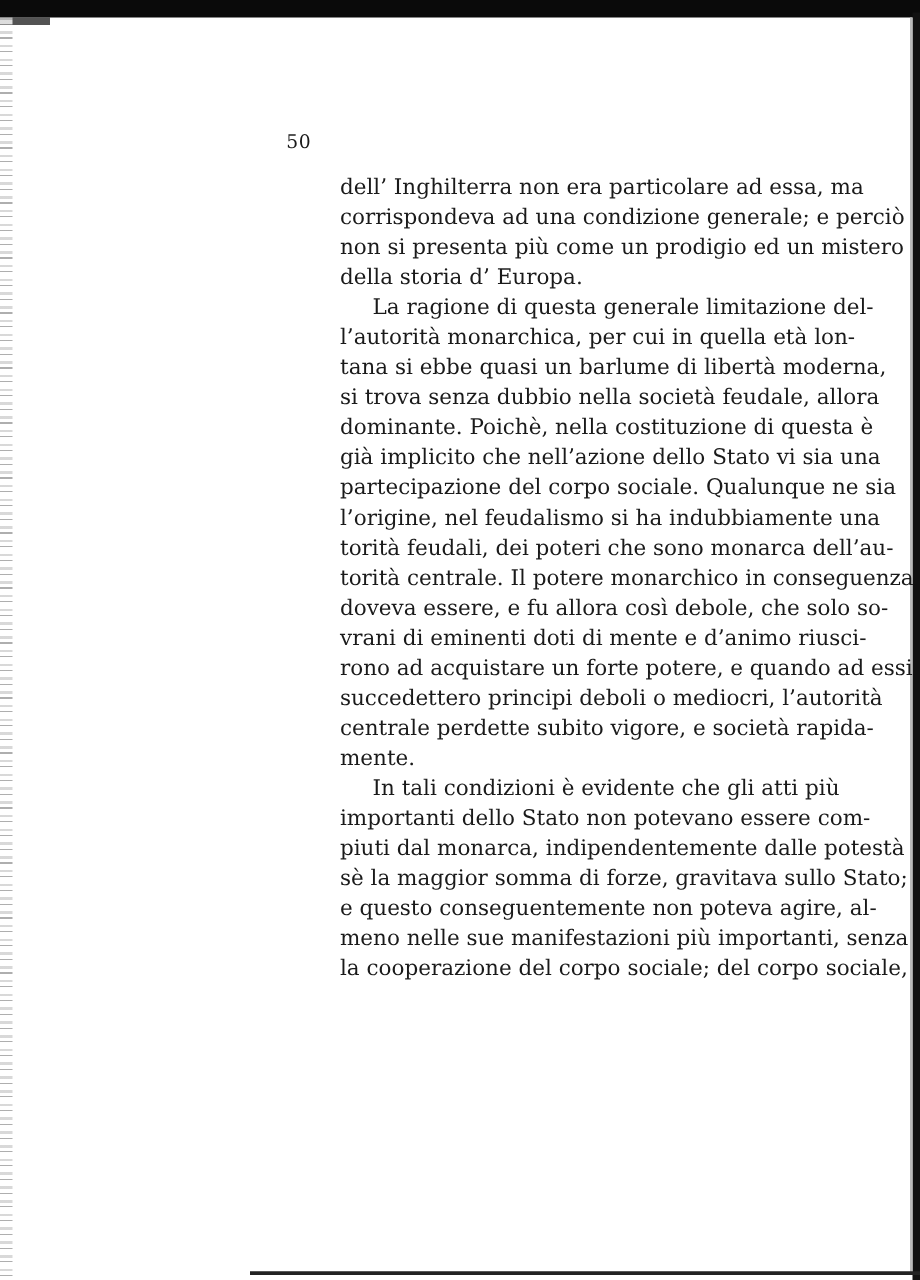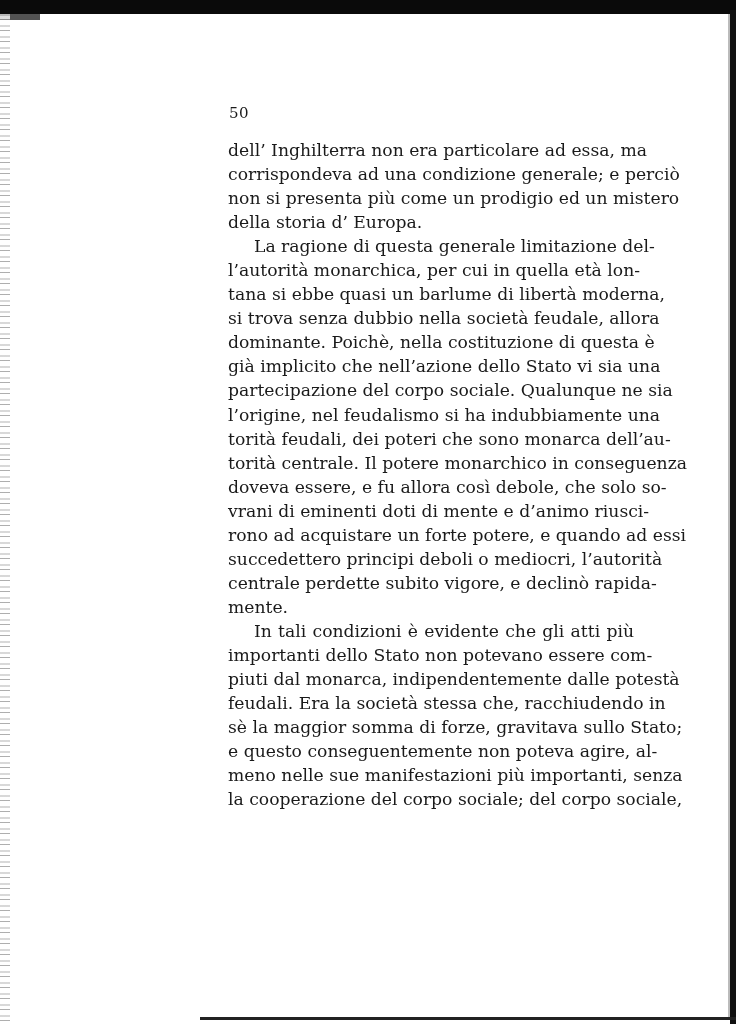--- a/index.html
+++ b/index.html
@@ -24,20 +24,21 @@
       font-size: 15px; font-weight: normal; letter-spacing: 0.5px;
     }
     .text-block {
       position: absolute; left: 228px; top: 138px; width: 406px;
       font-size: 17.2px; line-height: 24.05px;
     }
     .line {
       display: block; white-space: nowrap;
       text-align: justify; text-align-last: justify;
       height: 24.05px;
+      margin-left: 44px;
     }
     .line.indent { padding-left: 26px; }
     .line.last { text-align-last: left; }
   </style>
 </head>
 <body>
 
 <div class="top-band"></div>
 <div class="top-band-tail"></div>
 <div class="left-edge"></div>
@@ -59,23 +60,22 @@
     <span class="line">dominante. Poichè, nella costituzione di questa è</span>
     <span class="line">già implicito che nell’azione dello Stato vi sia una</span>
     <span class="line">partecipazione del corpo sociale. Qualunque ne sia</span>
     <span class="line">l’origine, nel feudalismo si ha indubbiamente una</span>
     <span class="line">torità feudali, dei poteri che sono monarca dell’au-</span>
     <span class="line">torità centrale. Il potere monarchico in conseguenza</span>
     <span class="line">doveva essere, e fu allora così debole, che solo so-</span>
     <span class="line">vrani di eminenti doti di mente e d’animo riusci-</span>
     <span class="line">rono ad acquistare un forte potere, e quando ad essi</span>
     <span class="line">succedettero principi deboli o mediocri, l’autorità</span>
-    <span class="line">centrale perdette subito vigore, e declinò rapida-</span>
+    <span class="line">centrale perdette subito vigore, e società rapida-</span>
     <span class="line last">mente.</span>
     <span class="line indent">In tali condizioni è evidente che gli atti più</span>
     <span class="line">importanti dello Stato non potevano essere com-</span>
     <span class="line">piuti dal monarca, indipendentemente dalle potestà</span>
-    <span class="line">feudali. Era la società stessa che, racchiudendo in</span>
     <span class="line">sè la maggior somma di forze, gravitava sullo Stato;</span>
     <span class="line">e questo conseguentemente non poteva agire, al-</span>
     <span class="line">meno nelle sue manifestazioni più importanti, senza</span>
     <span class="line">la cooperazione del corpo sociale; del corpo sociale,</span>
   </div>
 
 </body></html>

